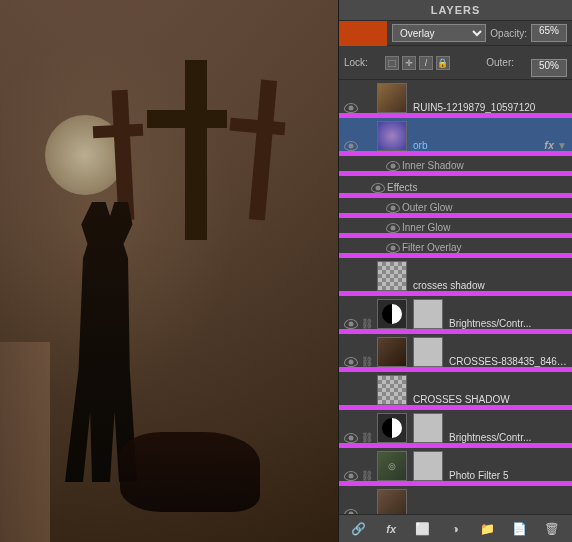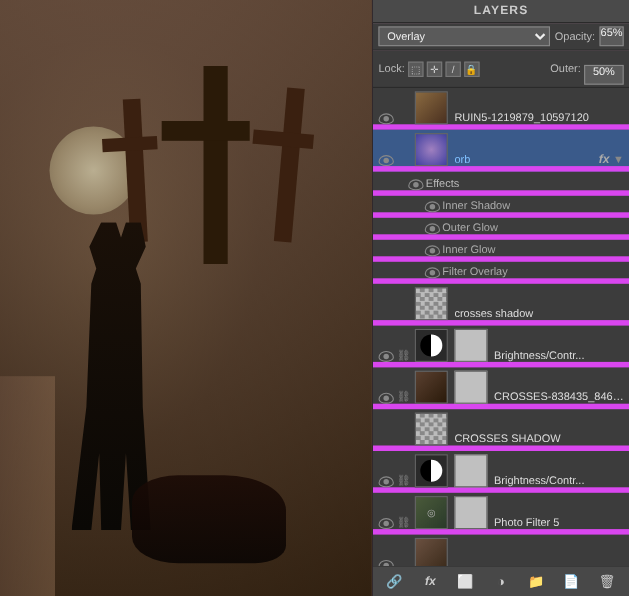--- a/index.html
+++ b/index.html
@@ -124,21 +124,21 @@
       width: 60px;
       height: 200px;
       background: linear-gradient(to right, #6b5040, #8a6a50);
       opacity: 0.5;
     }
 
     
     .layers-panel {
       width: 234px;
       height: 542px;
-      background: #f9a8d4;
+      background: #c2410c;
       border-left: 1px solid #1a1a1a;
       display: flex;
       flex-direction: column;
     }
 
     
     .panel-header {
       background: #4a4a4a;
       color: #ccc;
       text-align: center;
@@ -152,50 +152,51 @@
 
     
     .blend-row {
       display: flex;
       align-items: center;
       padding: 3px 5px;
       gap: 4px;
       background: #3c3c3c;
       border-bottom: 1px solid #2a2a2a;
       flex-shrink: 0;
+      margin-left: 48px;
     }
     .blend-select {
       flex: 1;
       background: #5a5a5a;
       border: 1px solid #888;
       color: #eee;
       font-size: 10px;
       padding: 1px 3px;
       height: 18px;
     }
     .opacity-label {
       color: #bbb;
       font-size: 10px;
     }
     .opacity-value {
       background: #5a5a5a;
       border: 1px solid #888;
       color: #eee;
       font-size: 10px;
-      width: 22px;
+      width: 36px;
       height: 18px;
       text-align: center;
     }
 
     
     .lock-row {
       display: flex;
       align-items: center;
       padding: 2px 5px;
-      gap: 3px;
+      gap: 17px;
       background: #3c3c3c;
       border-bottom: 1px solid #2a2a2a;
       flex-shrink: 0;
     }
     .lock-label {
       color: #bbb;
       font-size: 10px;
     }
     .lock-icons {
       display: flex;
@@ -481,31 +482,31 @@
       <div class="eye-col">
         <div class="eye-icon"></div>
       </div>
       <div class="link-col"></div>
       <div class="thumb-col thumb-orb"></div>
       <span class="layer-name blue-highlight">orb</span>
       <span class="fx-badge">fx</span>
       <span class="collapse-arrow">▼</span>
     </div>
 
+    <div class="layer-row effect-item">
+      <div class="eye-col">
+        <div class="eye-icon"></div>
+      </div>
+      <span class="effect-row-label">Inner Shadow</span>
+    </div>
     <div class="layer-row effects-row">
       <div class="eye-col">
         <div class="eye-icon"></div>
       </div>
       <span class="effects-label">Effects</span>
-    </div>
-    <div class="layer-row effect-item">
-      <div class="eye-col">
-        <div class="eye-icon"></div>
-      </div>
-      <span class="effect-row-label">Inner Shadow</span>
     </div>
     <div class="layer-row effect-item">
       <div class="eye-col">
         <div class="eye-icon"></div>
       </div>
       <span class="effect-row-label">Outer Glow</span>
     </div>
     <div class="layer-row effect-item">
       <div class="eye-col">
         <div class="eye-icon"></div>

